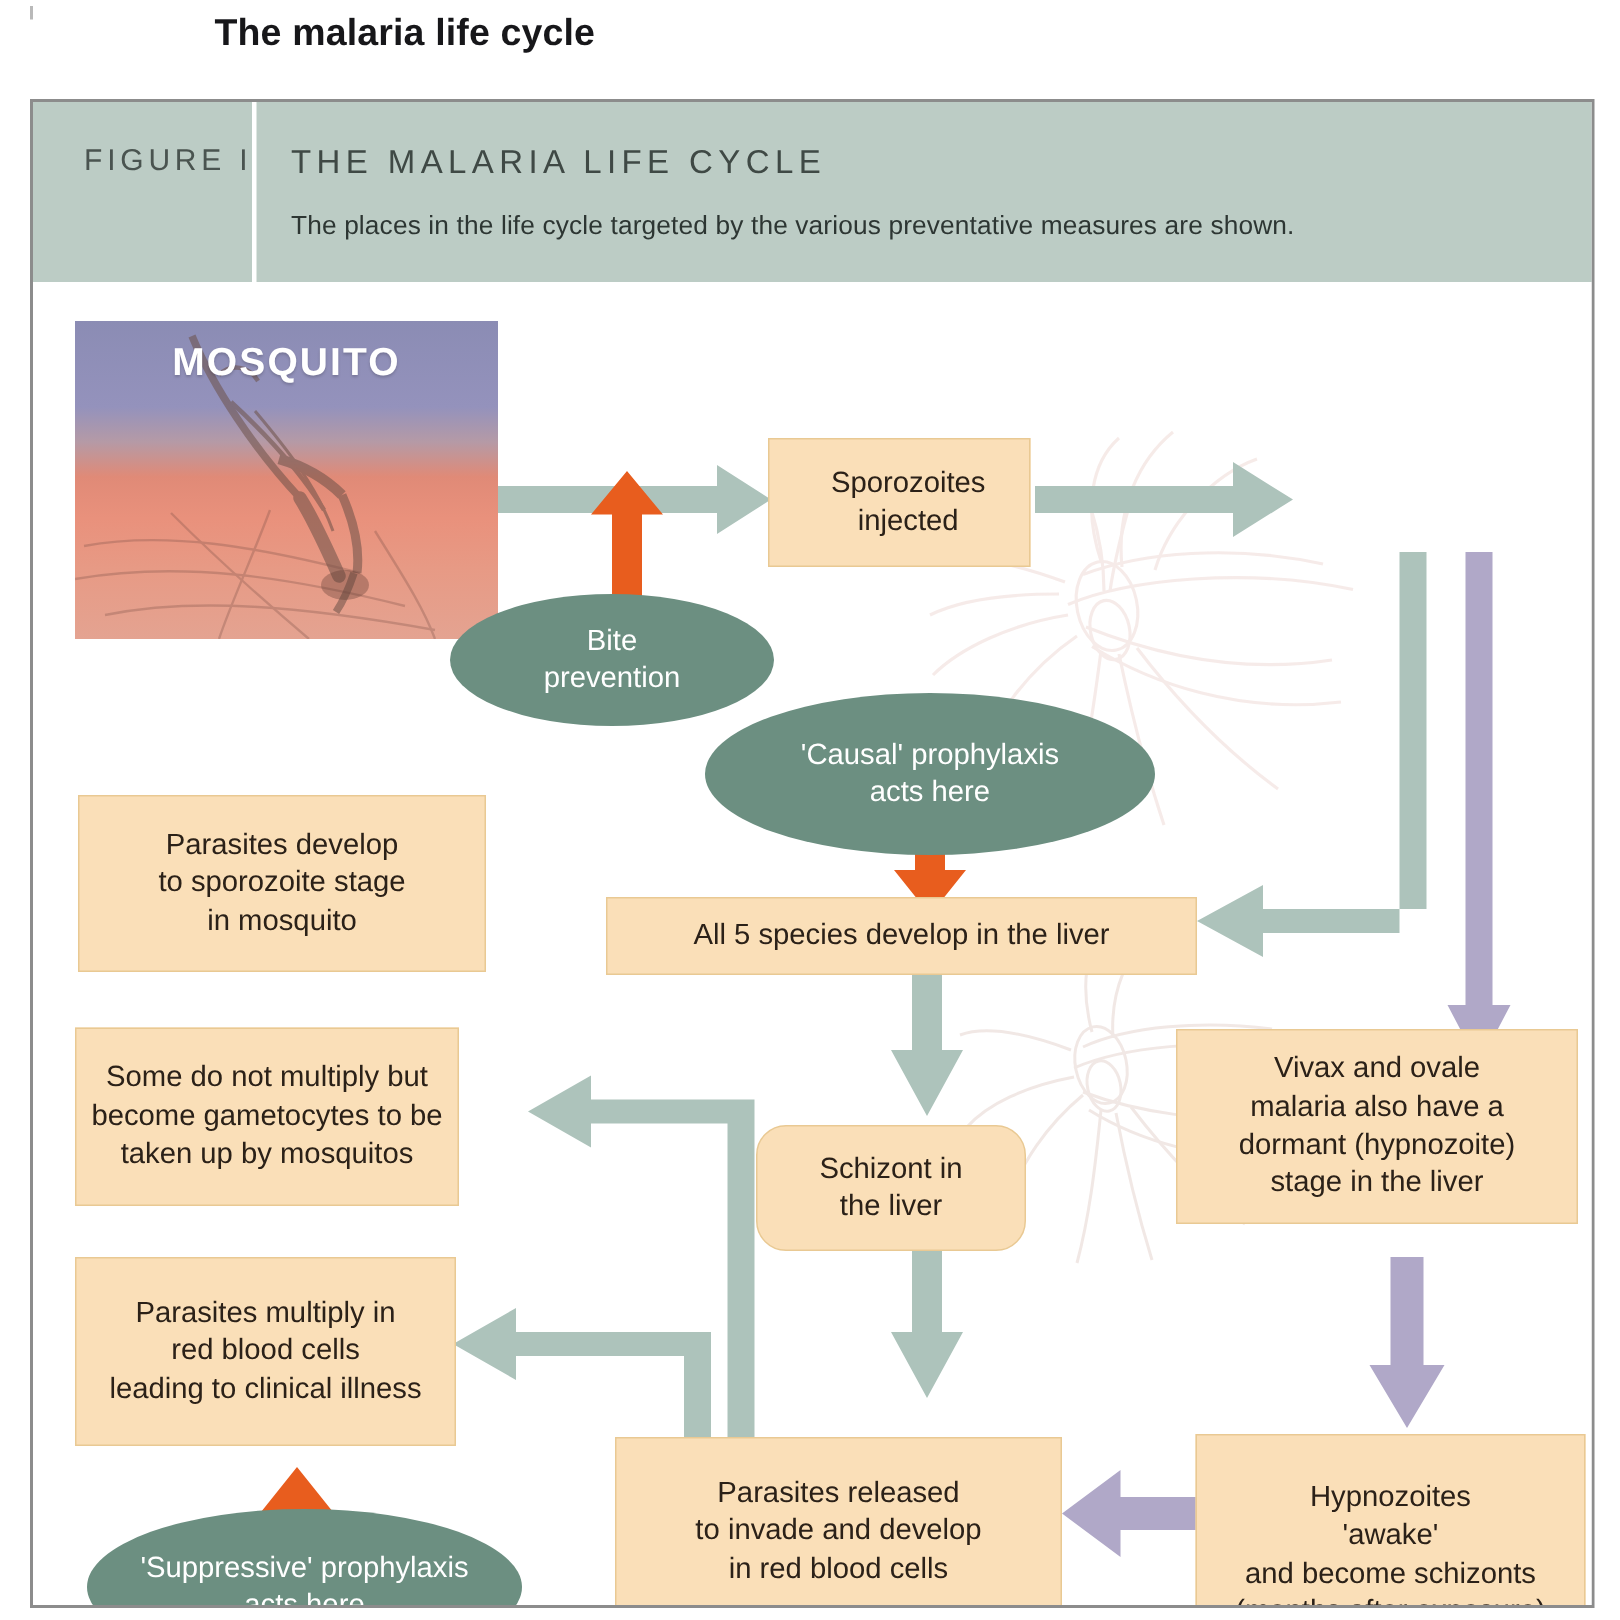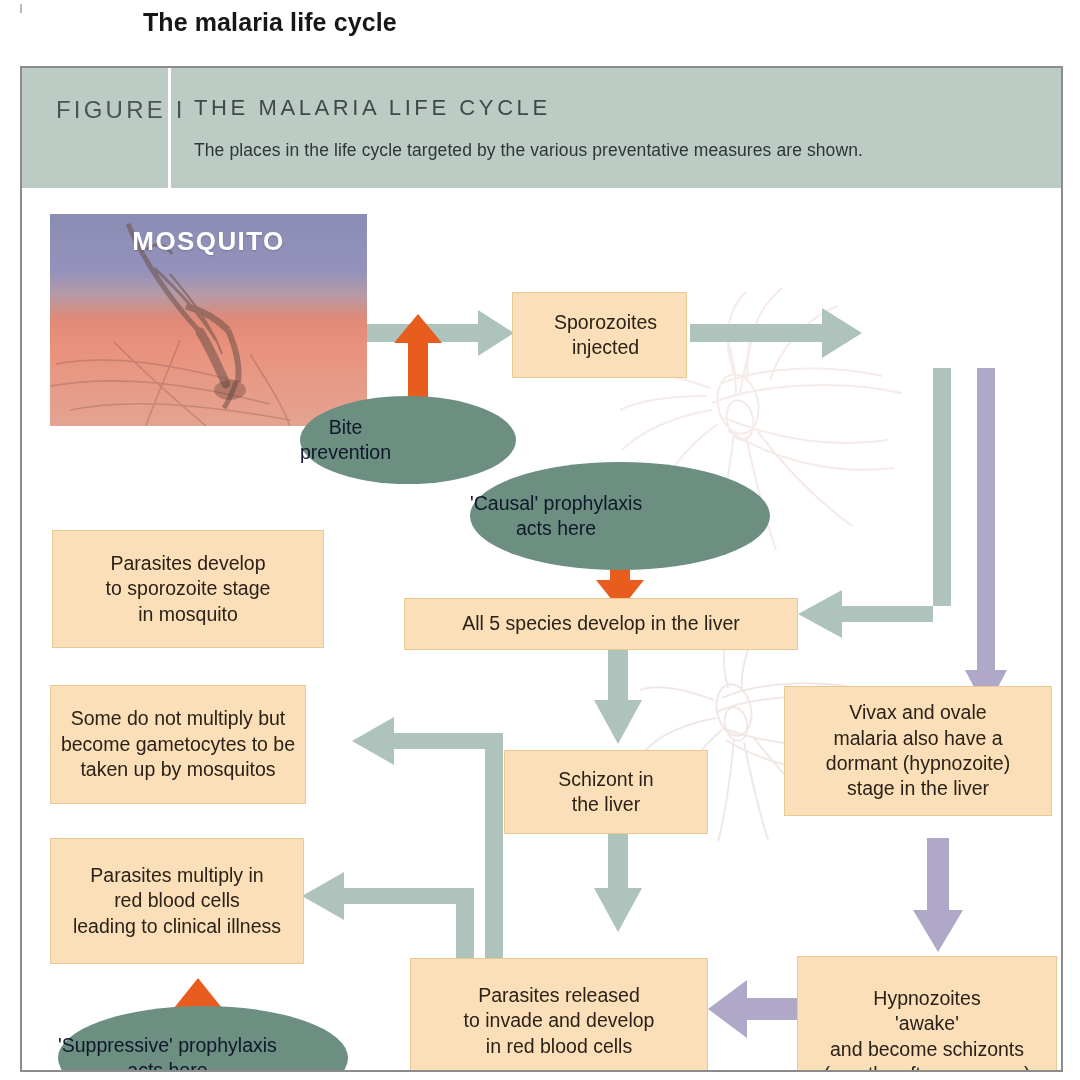--- a/index.html
+++ b/index.html
@@ -31,21 +31,21 @@
   .figure-header{
     position:absolute;left:0;top:0;width:100%;height:120px;
     background:#bcccc5;
     box-sizing:border-box;
   }
   .header-divider{
     position:absolute;left:146px;top:0;width:3px;height:120px;background:#ffffff;
   }
   .fig-label{
     position:absolute;left:34px;top:28px;
-    font-size:24px;color:#4a5450;letter-spacing:3.2px;
+    font-size:20px;color:#4a5450;letter-spacing:3.2px;
     font-family:"Liberation Sans", sans-serif;
     text-align:center;
   }
   .fig-title{
     position:absolute;left:172px;top:27px;
     font-size:22px;color:#3f4945;letter-spacing:3.6px;
     font-family:"Liberation Sans", sans-serif;
   }
   .fig-sub{
     position:absolute;left:172px;top:72px;
@@ -76,23 +76,23 @@
     font-family:"Liberation Sans", sans-serif;
     letter-spacing:0px;
   }
   .box span{display:block;padding:0 6px;white-space:pre-line;}
 
   
   .ellipse{
     position:absolute;
     background:#6c8f81;
     border-radius:50%;
-    display:flex;align-items:center;justify-content:flex-start;
+    display:flex;align-items:center;justify-content:center;
     text-align:center;
-    color:#0f172a;
+    color:#ffffff;
     font-size:19.5px;line-height:1.26;
     font-family:"Liberation Sans", sans-serif;
   }
   .ellipse span{display:block;white-space:pre-line;}
 
   
   .photo{
     position:absolute;
     overflow:hidden;
     background:
@@ -233,21 +233,21 @@
 
         <g>
           <path class="ag" d="M186 616 L202 616 L202 588 L214 588 L194 556 L174 588 L186 588 Z"></path>
         </g>
 
         <g>
           <path class="ag" d="M186 460 L202 460 L202 432 L214 432 L194 400 L174 432 L186 432 Z"></path>
         </g>
       </svg>
 
-      <div class="photo" style="left:28px;top:26px;width:282px;height:212px;padding-left:35px;">
+      <div class="photo" style="left:28px;top:26px;width:282px;height:212px;">
         <svg width="282" height="212" viewBox="0 0 282 212" style="position:absolute;left:0;top:0" aria-hidden="true">
           <g opacity="0.55" stroke="#6c5148" fill="none">
             <path d="M78 10 C92 44 120 86 150 118" stroke-width="5"></path>
             <path d="M96 36 C104 28 116 30 122 40" stroke-width="3"></path>
             <path d="M150 118 C160 134 168 152 176 170" stroke-width="9" stroke-linecap="round"></path>
             <path d="M136 92 C150 96 166 104 178 116" stroke-width="7"></path>
             <path d="M178 116 C186 134 190 152 188 168" stroke-width="6"></path>
             <path d="M104 54 C128 76 150 100 166 126" stroke-width="3"></path>
             <path d="M120 60 C142 86 162 112 172 140" stroke-width="2"></path>
             <path d="M186 168 C182 180 178 188 174 194" stroke-width="5"></path>
@@ -287,21 +287,21 @@
 dormant (hypnozoite)
 stage in the liver</span>
       </div>
 
       <div class="box" style="left:28px;top:497px;width:256px;height:119px;">
         <span>Some do not multiply but
 become gametocytes to be
 taken up by mosquitos</span>
       </div>
 
-      <div class="box" style="left:482px;top:562px;width:204px;height:84px;">
+      <div class="box" style="left:482px;top:562px;width:180px;height:84px;border-radius:20px;">
         <span>Schizont in
 the liver</span>
       </div>
 
       <div class="box" style="left:28px;top:650px;width:254px;height:126px;justify-content:center;">
         <span>Parasites multiply in
 red blood cells
 leading to clinical illness</span>
       </div>
 

